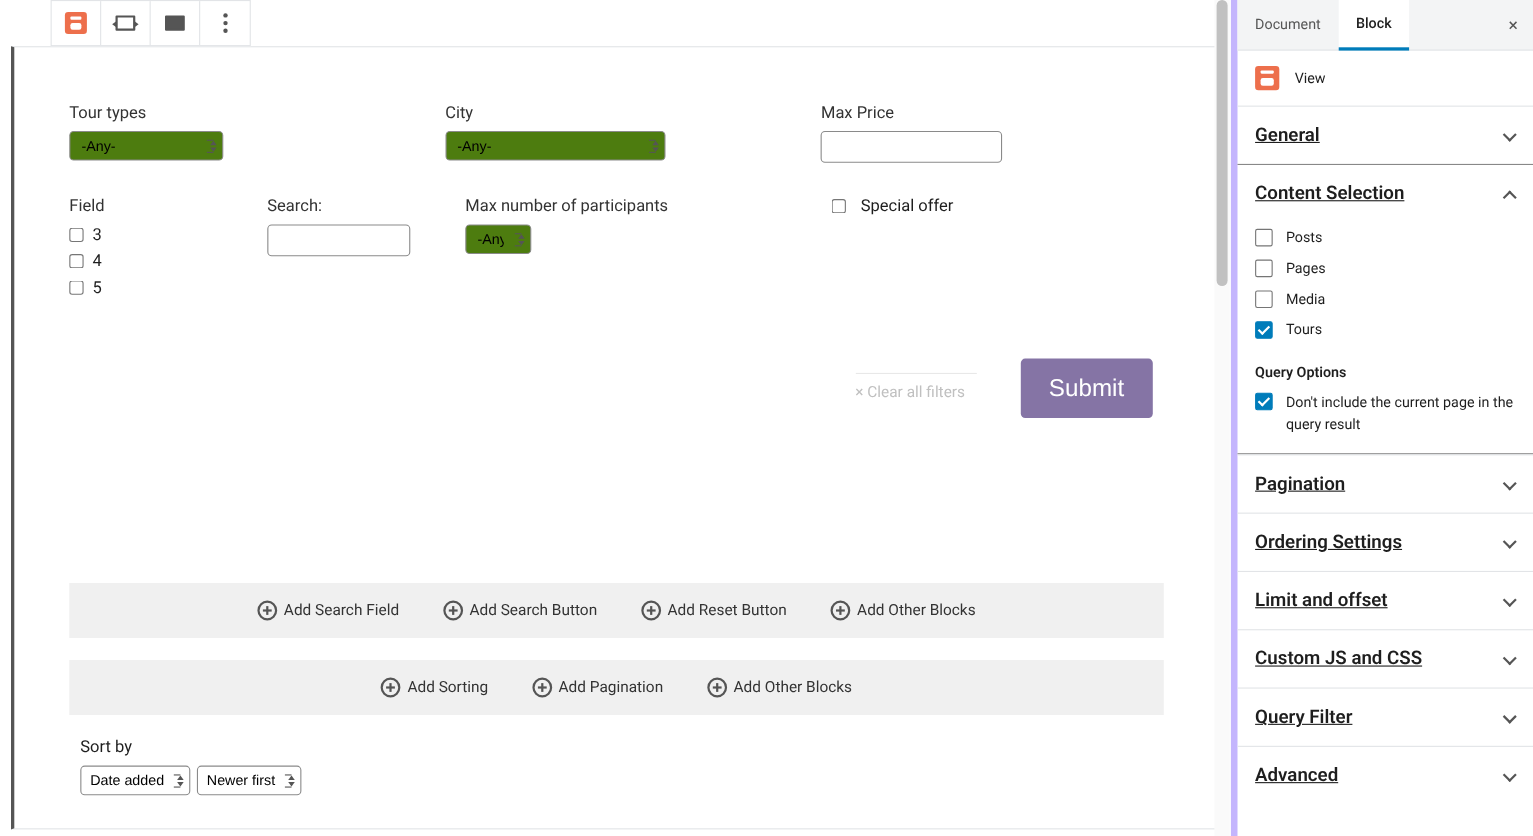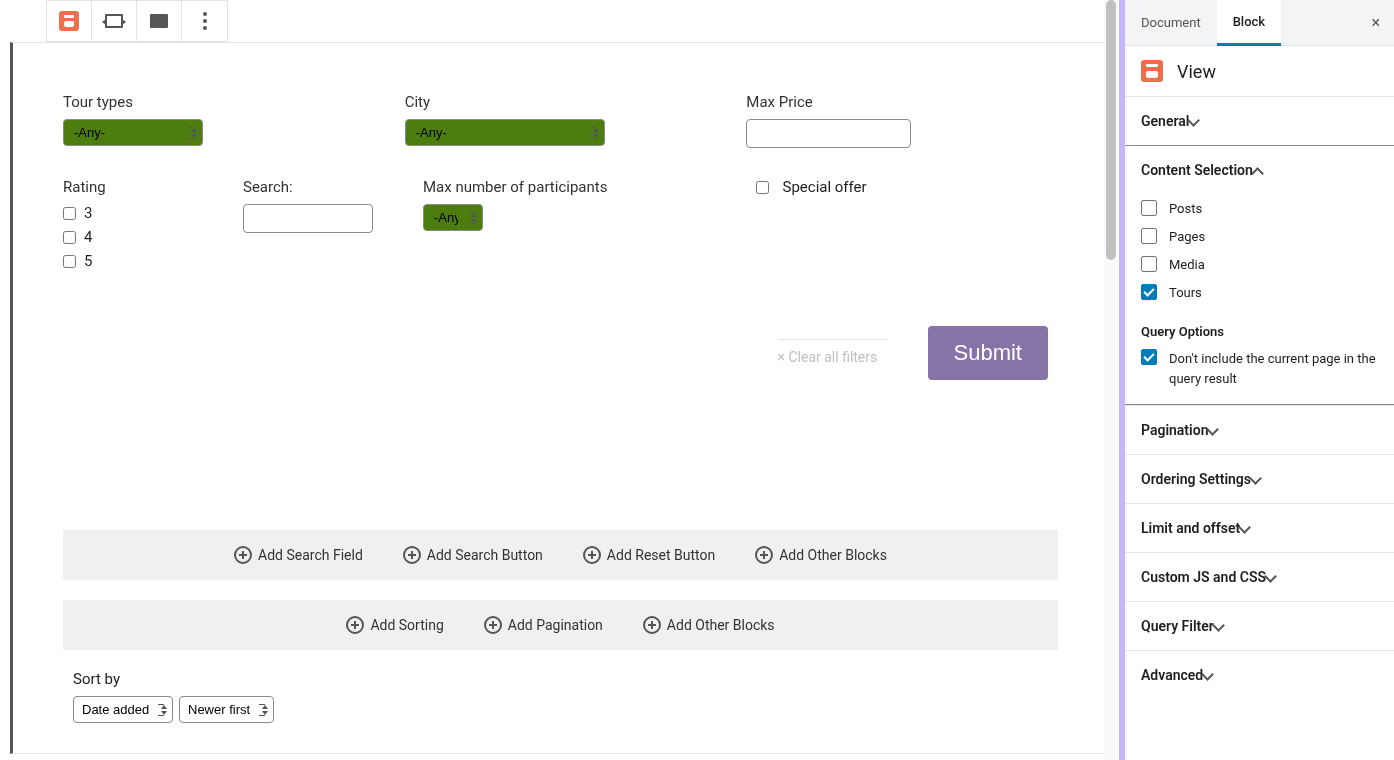--- a/index.html
+++ b/index.html
@@ -60,24 +60,24 @@
 
 .sidebar-tabs { display: flex; border-bottom: 1px solid #e2e4e7; background: #f3f4f5; align-items: center; }
 .sidebar-tab { padding: 14px 16px; font-size: 13px; cursor: pointer; color: #555; }
 .sidebar-tab.active { color: #1e1e1e; font-weight: 500; border-bottom: 3px solid #007cba; margin-bottom: -1px; background: #fff; }
 .sidebar-close { margin-left: auto; padding: 0 14px; font-size: 16px; color: #555; cursor: pointer; }
 
 .block-info { display: flex; align-items: center; gap: 14px; padding: 14px 16px; }
 .block-info-icon { width: 22px; height: 22px; background: #ed6f4c; border-radius: 3px; position: relative; }
 .block-info-icon::before { content: ''; position: absolute; top: 4px; left: 5px; width: 12px; height: 3px; background: #fff; border-radius: 1px; }
 .block-info-icon::after { content: ''; position: absolute; bottom: 4px; left: 5px; width: 12px; height: 7px; background: #fff; border-radius: 2px; }
-.block-info-name { font-size: 18px; }
+.block-info-name { font-size: 13px; }
 
 .panel { border-top: 1px solid #e2e4e7; }
-.panel-header { display: flex; justify-content: flex-start; align-items: center; padding: 16px; cursor: pointer; font-weight: 600; font-size: 14px; }
+.panel-header { display: flex; justify-content: space-between; align-items: center; padding: 16px; cursor: pointer; font-weight: 600; font-size: 17px; text-decoration: underline; }
 .panel.open { border: 1px solid #888; border-left: none; border-right: none; }
 .chevron { width: 10px; height: 10px; position: relative; }
 .chevron::before { content: ''; position: absolute; width: 7px; height: 7px; border-right: 2px solid #555; border-bottom: 2px solid #555; transform: rotate(45deg); top: 0; }
 .chevron.up::before { transform: rotate(-135deg); top: 4px; }
 .panel-body { padding: 0 16px 16px 16px; }
 .check-item { display: flex; align-items: center; gap: 12px; padding: 6px 0; font-size: 13px; }
 .wp-checkbox { width: 16px; height: 16px; border: 1.5px solid #757575; border-radius: 2px; flex-shrink: 0; }
 .wp-checkbox.checked { background: #007cba; border-color: #007cba; position: relative; }
 .wp-checkbox.checked::after { content: ''; position: absolute; left: 4px; top: 1px; width: 4px; height: 8px; border: solid #fff; border-width: 0 2px 2px 0; transform: rotate(45deg); }
 .panel-subtitle { font-weight: 600; font-size: 13px; margin: 18px 0 10px 0; }
@@ -127,21 +127,21 @@
             </span>
           </div>
           <div class="form-col">
             <label class="field-label">Max Price</label>
             <input type="text" class="text-input" value="" style="">
           </div>
         </div>
 
         <div class="form-row">
           <div class="form-col-narrow">
-            <label class="field-label">Rating</label>
+            <label class="field-label">Field</label>
             <div class="checkbox-row">
                 <input type="checkbox" style="">
                 <span>3</span>
               </div>
             <div class="checkbox-row">
                 <input type="checkbox" style="">
                 <span>4</span>
               </div>
             <div class="checkbox-row">
                 <input type="checkbox" style="">

